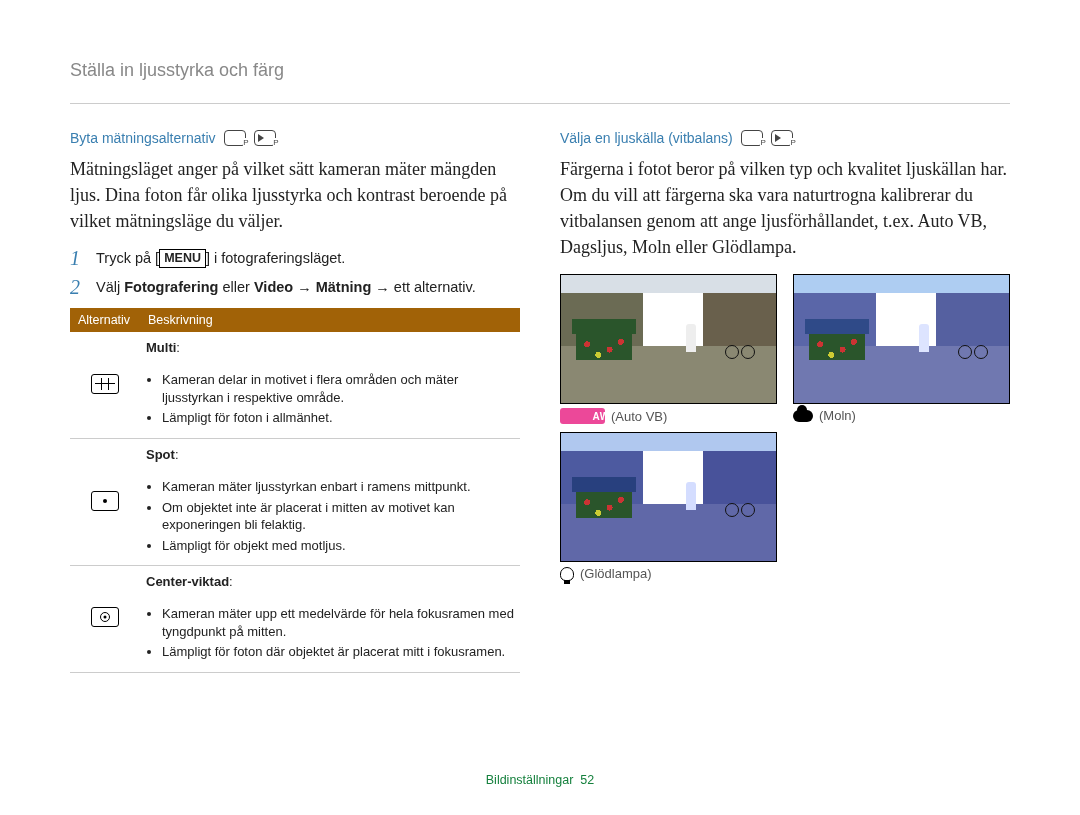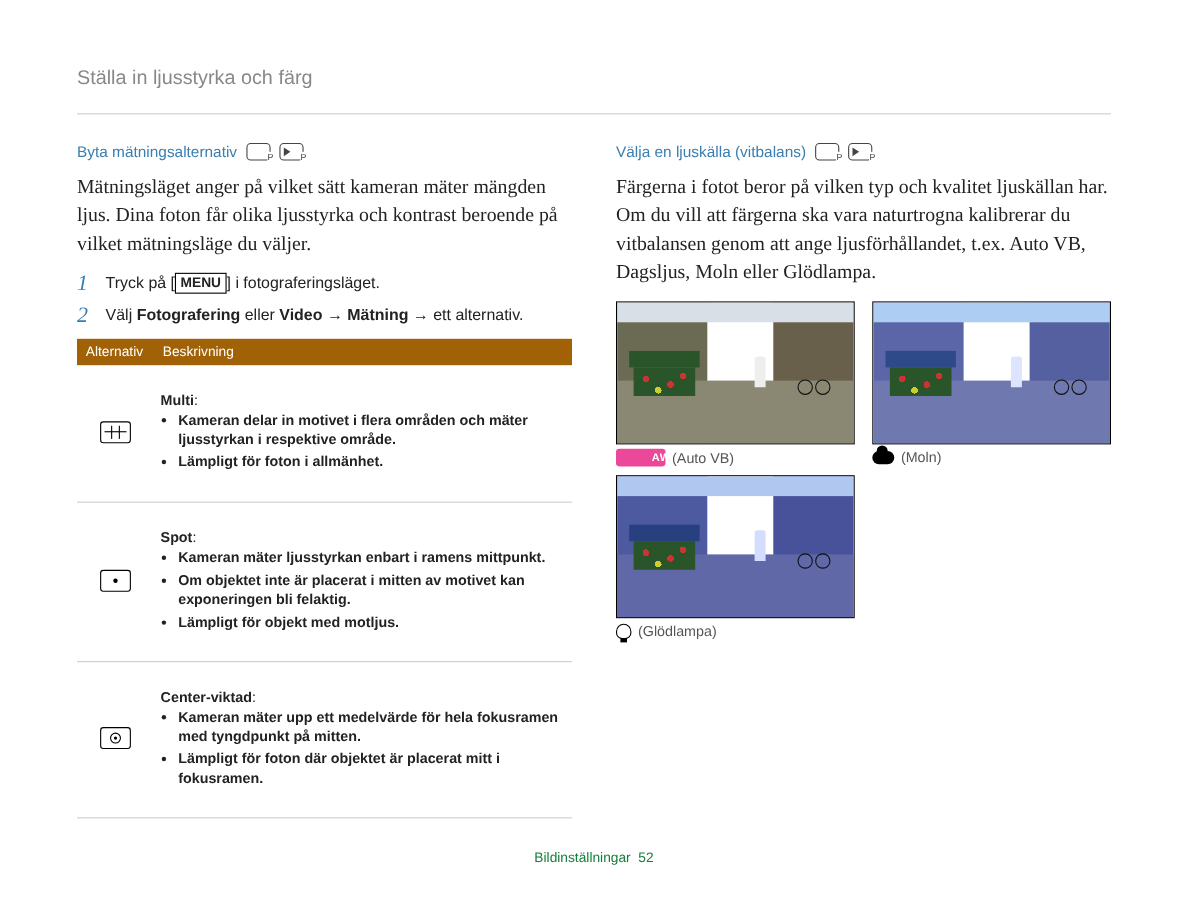--- a/index.html
+++ b/index.html
@@ -112,32 +112,31 @@
     color: #fff;
     font-weight: 400;
     text-align: left;
     padding: 5px 8px;
     font-size: 12.5px;
     margin-top: 20px;
   }
   table.opts thead th:first-child { width: 70px; }
   table.opts tbody td {
     border-bottom: 1px solid #ccc;
-    padding: 24px 6px;
+    padding: 8px 6px;
     vertical-align: middle;
   }
   table.opts tbody td:first-child {
     text-align: center;
     vertical-align: middle;
   }
   table.opts ul {
     list-style: disc;
     padding-left: 16px;
-    margin-top: 2px;
-    font-weight: bold;
+    margin-top: 16px;
   }
   table.opts ul li {
     margin-bottom: 3px;
     line-height: 1.35;
   }
   .opt-icon {
     display:inline-block;
     width:28px; height:20px;
     border:1.4px solid #000;
     border-radius:3px;

